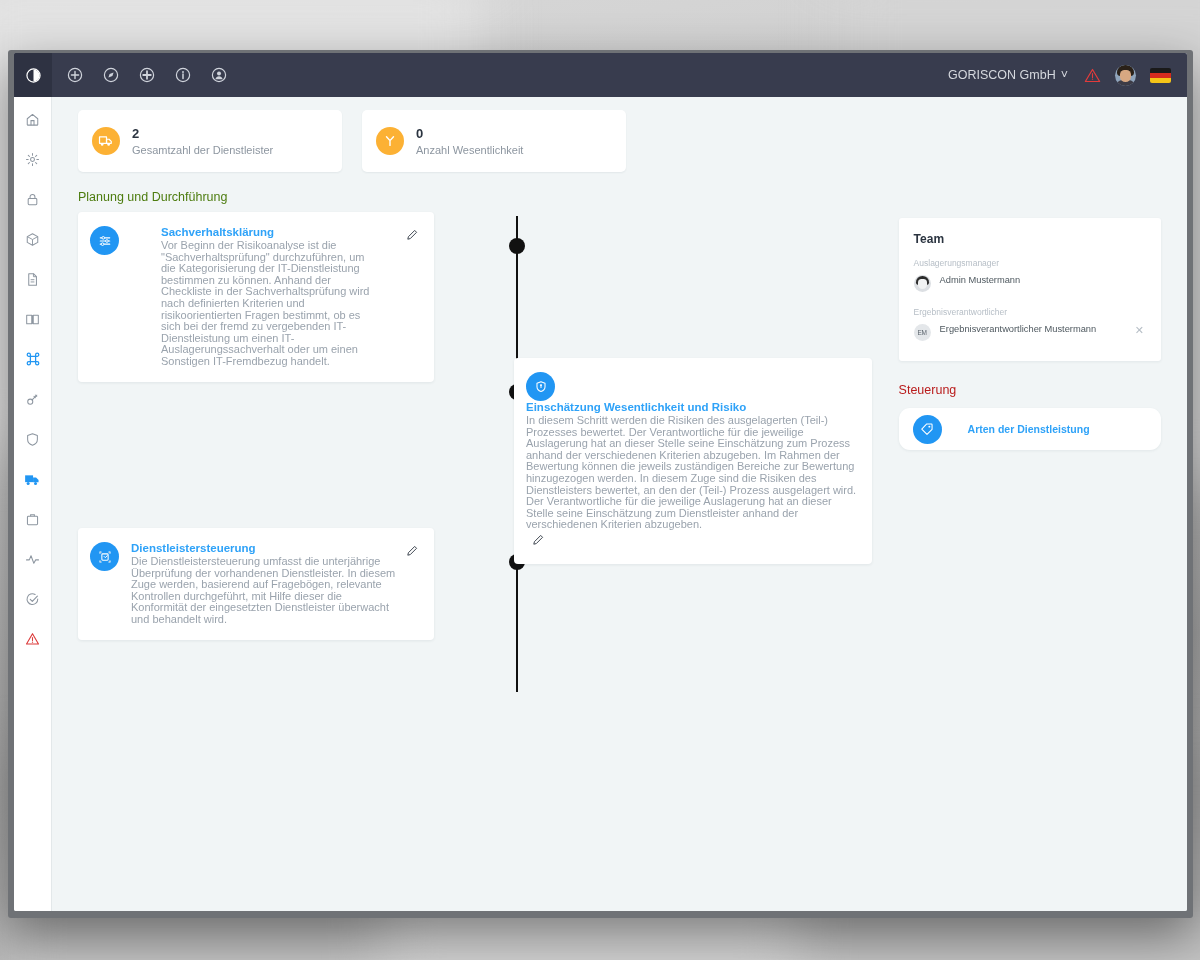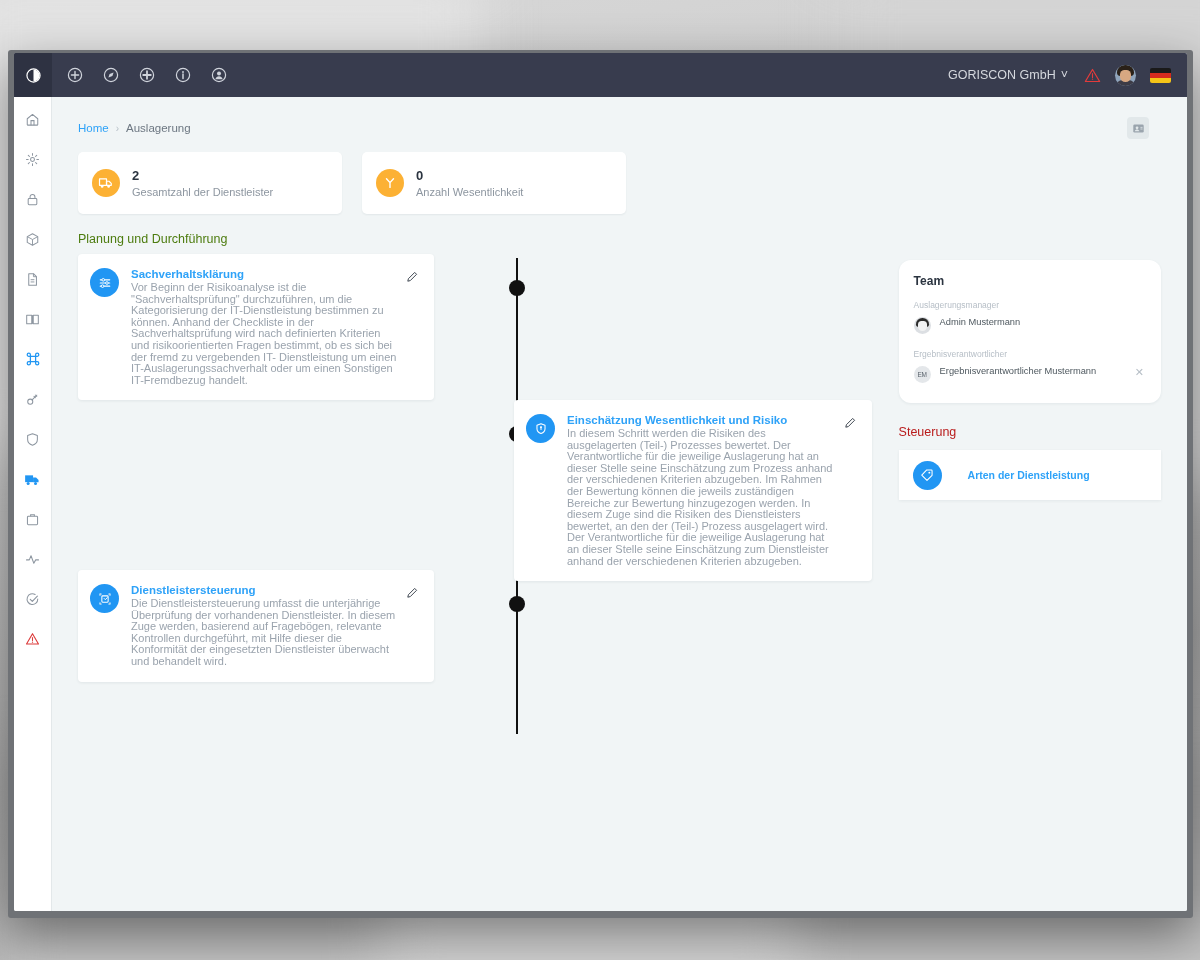--- a/index.html
+++ b/index.html
@@ -118,44 +118,44 @@
   
   .step { position:absolute; background:#fff; border-radius:4px;
     box-shadow:0 1px 3px rgba(30,50,70,.08); display:flex; padding:14px 14px 14px 12px; }
   .step .circ { width:29px; height:29px; border-radius:50%; background:#2196f3;
     display:flex; align-items:center; justify-content:center; flex:none; margin-right:12px; }
   .step .body { flex:1; }
   .step h3 { font-size:11.5px; color:#2ea2f8; font-weight:bold; margin-bottom:2px; }
   .step p { font-size:11px; line-height:11.6px; color:#9aa3ad; }
   .step .pen { flex:none; width:14px; margin-left:6px; padding-top:1px; cursor:pointer; }
 
-  #step1 { left:0px; top:8px; width:356px; }
-  #step2 { left:436px; top:154px; width:358px; }
+  #step1 { left:0px; top:8px; width:356px;gap:30px; }
+  #step2 { left:436px; top:154px; width:358px;flex-direction:column; }
   #step3 { left:0px; top:324px; width:356px; }
 
   
-  .panel { background:#fff; border-radius:12px; box-shadow:0 1px 3px rgba(30,50,70,.07);
+  .panel { background:#fff; border-radius:3px; box-shadow:0 1px 3px rgba(30,50,70,.07);
     padding:14px 15px 16px 15px; }
   .panel h2 { font-size:12px; color:#2b3440; font-weight:bold; margin-bottom:12px; }
   .grouplabel { font-size:8.5px; color:#b6bec6; margin-bottom:7px; }
   .person { display:flex; align-items:flex-start; margin-bottom:15px; }
   .person .pav { width:17px; height:17px; border-radius:50%; flex:none; margin-right:9px;
     display:flex; align-items:center; justify-content:center;
     font-size:6.5px; color:#5b646d; background:#e4e7ea; letter-spacing:-.2px; }
   .person .pav.photo { background:#dcdfe3; position:relative; overflow:hidden; }
   .person .pav.photo .h { position:absolute; left:2px; top:1px; width:13px; height:9px;
       background:#2c2c2c; border-radius:7px 7px 3px 3px;}
   .person .pav.photo .f { position:absolute; left:4px; top:4px; width:9px; height:10px;
       background:#f1f2f3; border-radius:4px 4px 5px 5px;}
   .person .pname { font-size:9.3px; color:#4e585f; flex:1; }
   .person .rm { font-size:11px; color:#b6bec6; cursor:pointer; padding:0 2px; }
 
   #steuerung-title { font-size:12.5px; color:#b91c1c; font-weight:500; margin:22px 0 11px 0; }
-  .nav-card { background:#fff; border-radius:0; box-shadow:0 1px 3px rgba(30,50,70,.07);
-    height:50px; display:flex; align-items:center; padding:0 14px; margin-bottom:14px; cursor:pointer; }
+  .nav-card { background:#fff; border-radius:11px; box-shadow:0 1px 3px rgba(30,50,70,.07);
+    height:42px; display:flex; align-items:center; padding:0 14px; margin-bottom:14px; cursor:pointer; }
   .nav-card .circ { width:29px; height:29px; border-radius:50%; background:#2196f3;
     display:flex; align-items:center; justify-content:center; flex:none; margin-right:26px; }
   .nav-card .t { font-size:10.5px; color:#2ea2f8; font-weight:bold; }
 </style>
 </head>
 <body>
 
 <div id="backdrop">
   <div class="blob b1"></div>
     <div class="blob b2"></div>
@@ -313,36 +313,20 @@
       <svg width="15" height="14" viewBox="0 0 16 15">
             <path d="M8 1.8l6.4 11H1.6z" fill="none" stroke="#dc3b3b" stroke-width="1.2" stroke-linejoin="round"></path>
             <path d="M8 6v3.1" stroke="#dc3b3b" stroke-width="1.1" stroke-linecap="round"></path>
             <circle cx="8" cy="10.9" r=".7" fill="#dc3b3b"></circle>
           </svg>
     </div>
   </div>
 
   <div id="page">
 
-    <div id="crumbbar">
-      <div id="crumbs">
-        <span class="home">Home</span>
-        <span class="sep">›</span>
-        <span class="cur">Auslagerung</span>
-      </div>
-      <div class="spacer"></div>
-      <div id="contacts-btn">
-        <svg width="13" height="13" viewBox="0 0 16 16">
-              <rect x="1.6" y="3" width="12.8" height="10" rx="1.6" fill="#9aa4ad"></rect>
-              <circle cx="6.2" cy="7.2" r="1.7" fill="#e2e8ea"></circle>
-              <path d="M3.3 11.4c.4-1.5 1.5-2.3 2.9-2.3s2.5.8 2.9 2.3z" fill="#e2e8ea"></path>
-              <path d="M10.4 6.6h2.6M10.4 8.6h2.6" stroke="#e2e8ea" stroke-width="1"></path>
-            </svg>
-      </div>
-    </div>
 
     <div id="stats">
       <div class="stat">
         <div class="ico">
           <svg width="16" height="14" viewBox="0 0 18 16">
                 <path d="M1.6 3.4h8v7.2h-8z" fill="none" stroke="#fff" stroke-width="1.4" stroke-linejoin="round"></path>
                 <path d="M9.6 6h2.9l2.5 2.5v2.1H9.6z" fill="none" stroke="#fff" stroke-width="1.4" stroke-linejoin="round"></path>
                 <circle cx="4.6" cy="12" r="1.5" fill="#fff"></circle>
                 <circle cx="12" cy="12" r="1.5" fill="#fff"></circle>
               </svg>

